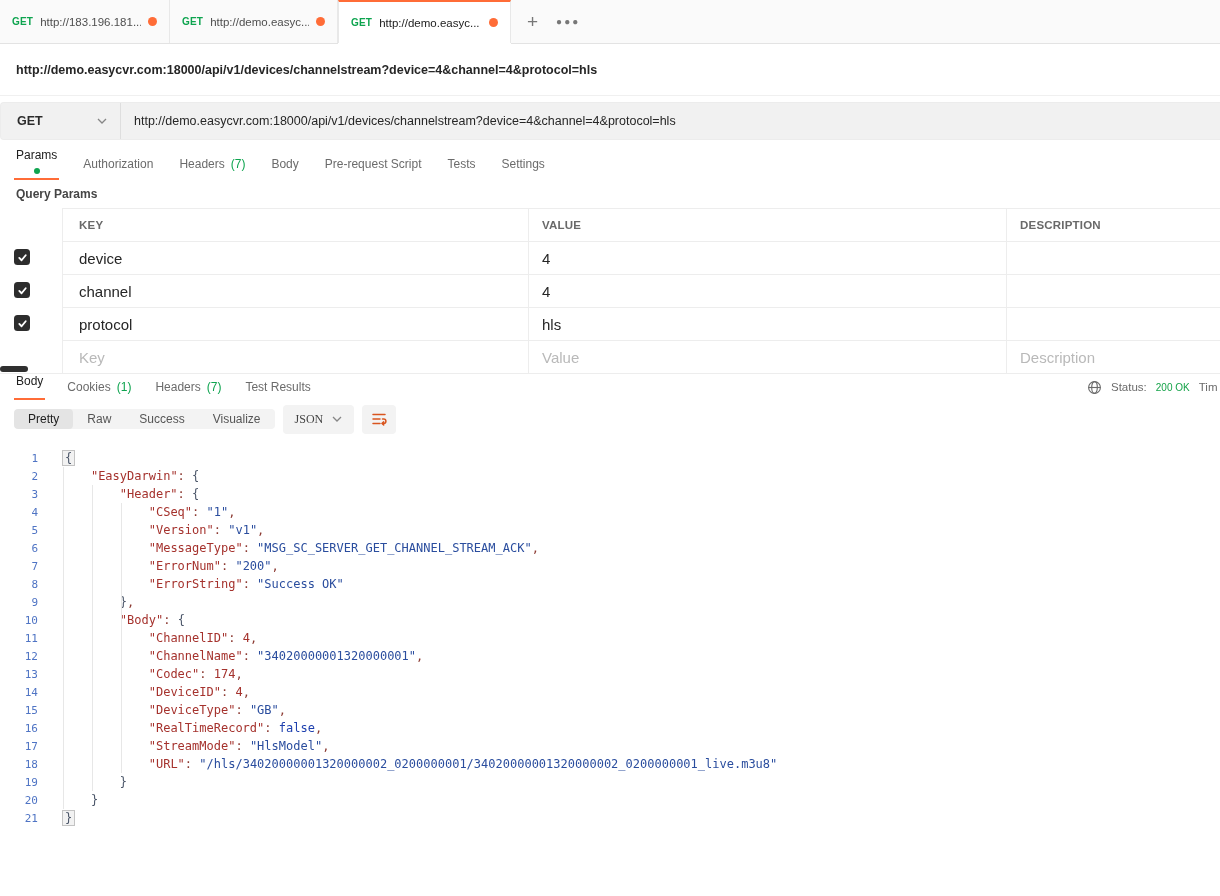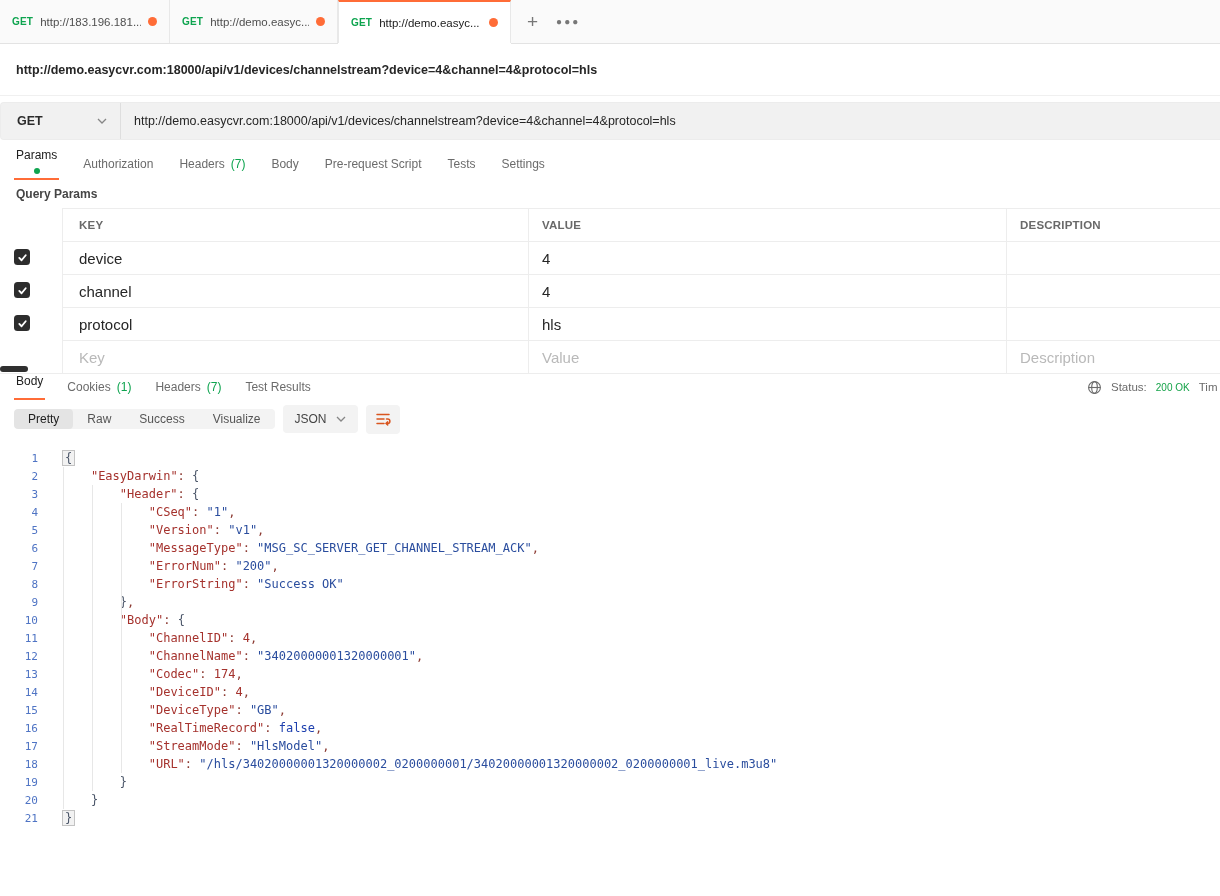--- a/index.html
+++ b/index.html
@@ -54,21 +54,21 @@
   .resptabs{height:26px; display:flex; align-items:stretch; gap:24px; padding-left:16px; position:relative;}
   .resptabs .rtab{font-size:12px;}
   .resp-meta{position:absolute; left:1087px; top:0; bottom:0; display:flex; align-items:center; gap:9px; white-space:nowrap;}
   .meta-label{font-size:11.5px; color:var(--gray);}
   .meta-green{font-size:10px; color:#15a349;}
   
   .resp-toolbar{height:38px; display:flex; align-items:center; gap:8px; padding-left:14px;}
   .segs{display:flex; background:var(--lightbg); border-radius:4px; overflow:hidden;}
   .seg{padding:3px 14px; font-size:12px; color:#555; cursor:pointer; border-radius:4px;}
   .seg.active{background:#e4e4e4; color:var(--dark);}
-  .fmt-select{display:flex; align-items:center; gap:9px; background:var(--lightbg); border-radius:4px; padding:7px 12px; font-size:12px; color:#444; cursor:pointer;}
+  .fmt-select{display:flex; align-items:center; gap:9px; background:var(--lightbg); border-radius:4px; padding:7px 12px; font-size:12px; color:#444; cursor:pointer;font-family:Liberation Serif, serif;}
   .wrap-btn{width:34px; height:29px; background:var(--lightbg); border-radius:4px; display:flex; align-items:center; justify-content:center; cursor:pointer;}
   
   .code{position:relative; margin-top:3px; padding-top:8px; font-family:"DejaVu Sans Mono", monospace;}
   .cline{display:flex; height:18px; align-items:center;}
   .ln{width:38px; min-width:38px; text-align:right; color:var(--lnum); font-size:11px;}
   .lc{margin-left:24px; white-space:pre; font-size:12px; color:#333;}
   .tk.key{color:var(--key);}
   .tk.str{color:var(--str);}
   .tk.num{color:var(--key);}
   .tk.bool{color:var(--bool); font-weight:normal;}

